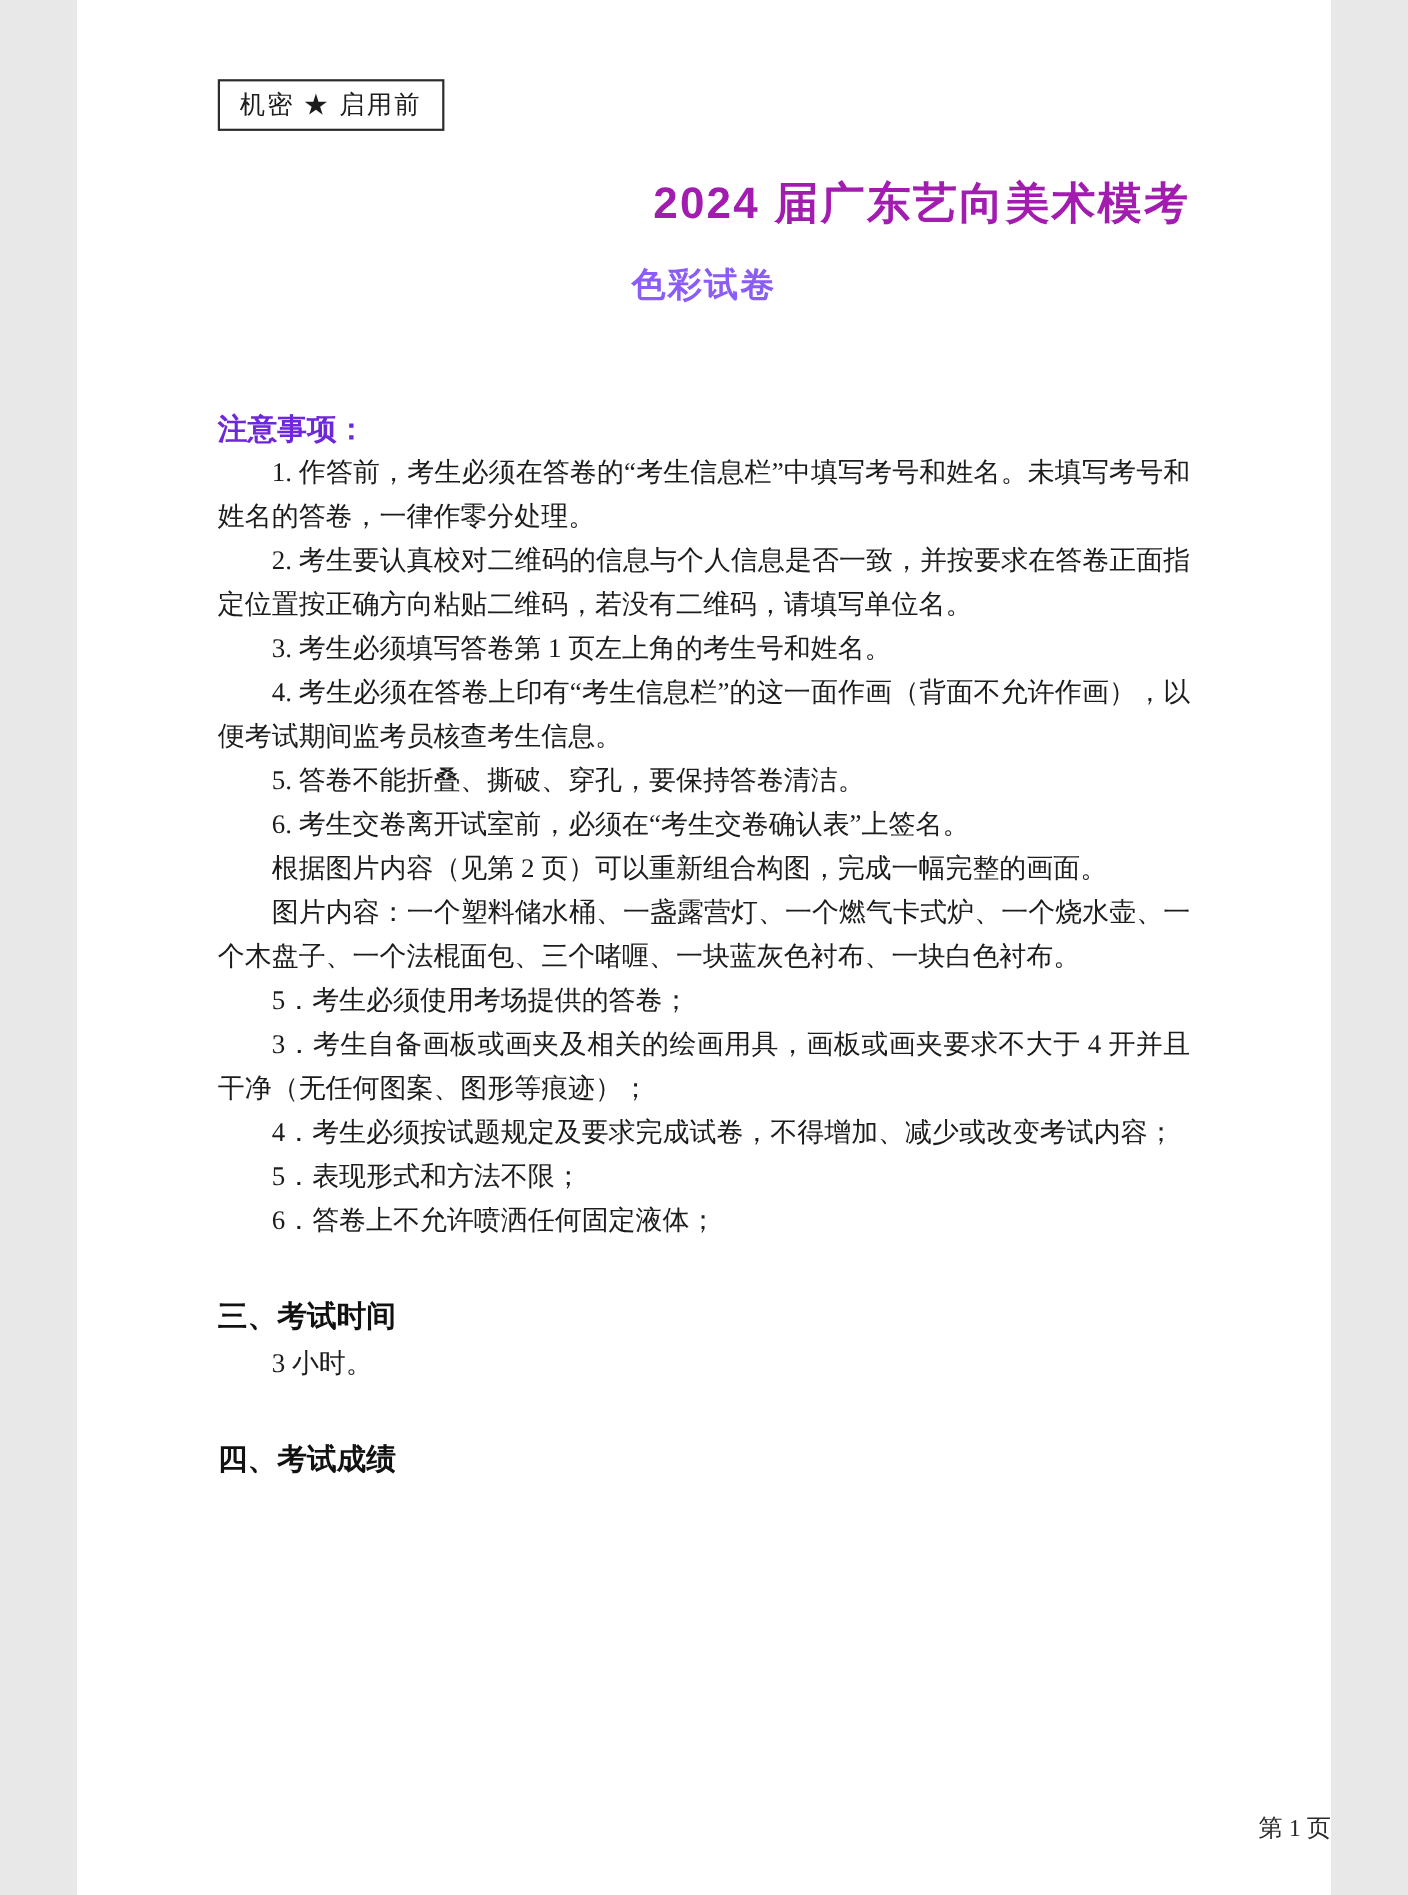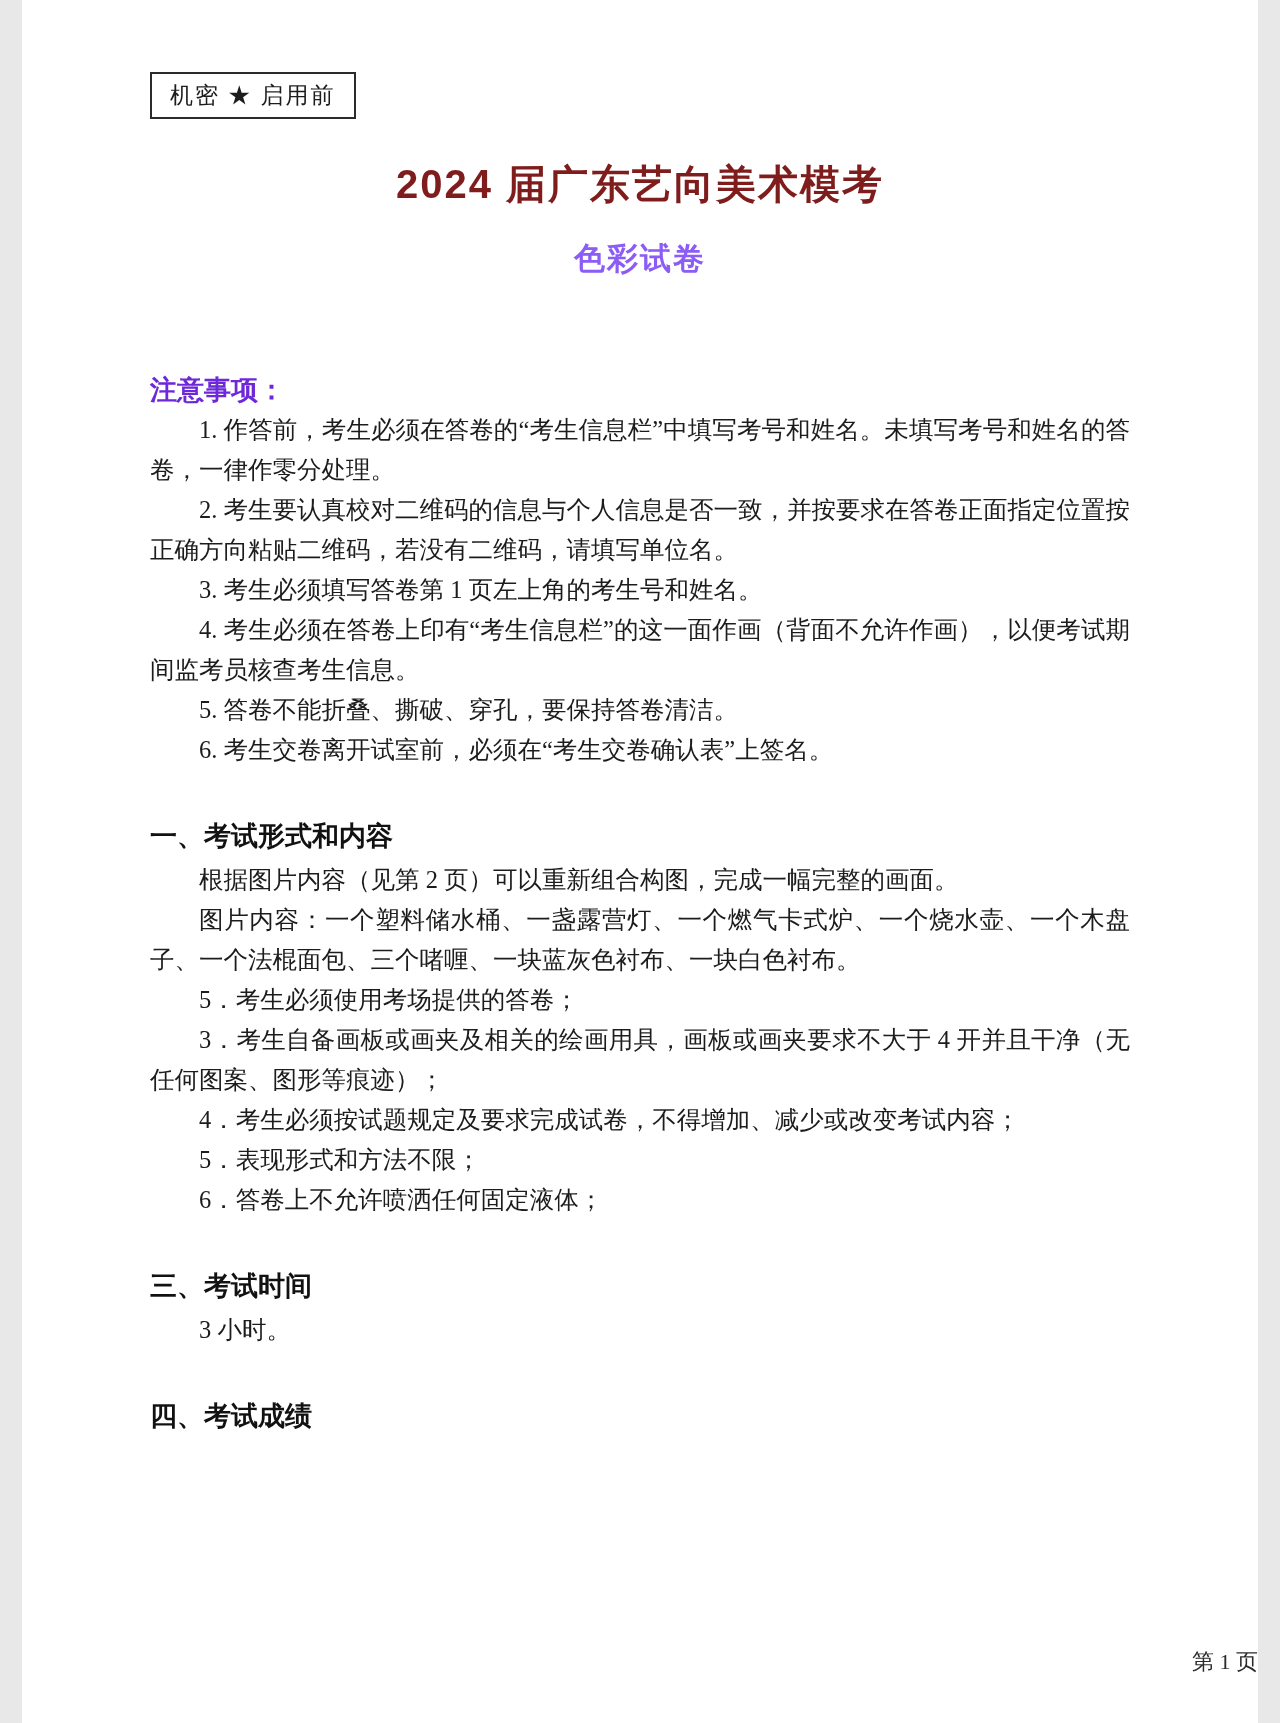--- a/index.html
+++ b/index.html
@@ -2,46 +2,46 @@
 <html lang="zh"><head>
 <meta charset="utf-8">
 <style>
   html, body {
     margin: 0;
     padding: 0;
     background: #e8e8e8;
   }
   .page {
     position: relative;
-    width: 1236px;
+    width: 1140px;
     height: 1723px;
     margin: 0 auto;
     background: #ffffff;
     color: #1c1c1c;
     font-family: "Liberation Serif", "DejaVu Serif", serif;
     overflow: hidden;
   }
   .content {
     padding: 72px 128px 0 128px;
   }
   .badge {
     display: inline-block;
     border: 2px solid #2b2b2b;
     padding: 6px 18px;
     font-size: 23px;
     letter-spacing: 2px;
   }
   .title {
     margin: 38px 0 0 0;
-    text-align: center;
+    text-align: right;
     font-family: "Liberation Sans", "DejaVu Sans", sans-serif;
     font-weight: 700;
     font-size: 40px;
     letter-spacing: 2px;
-    color: #7f1d1d;
+    color: #a21caf;
   }
   .subtitle {
     margin: 26px 0 0 0;
     text-align: center;
     font-family: "Liberation Sans", "DejaVu Sans", sans-serif;
     font-weight: 700;
     font-size: 31px;
     letter-spacing: 2px;
     color: #8b5cf6;
   }
@@ -91,21 +91,20 @@
     <h2 class="subtitle">色彩试卷</h2>
 
     <h3 class="notice-heading">注意事项：</h3>
     <p class="body-text">1. 作答前，考生必须在答卷的“考生信息栏”中填写考号和姓名。未填写考号和姓名的答卷，一律作零分处理。</p>
     <p class="body-text">2. 考生要认真校对二维码的信息与个人信息是否一致，并按要求在答卷正面指定位置按正确方向粘贴二维码，若没有二维码，请填写单位名。</p>
     <p class="body-text">3. 考生必须填写答卷第 1 页左上角的考生号和姓名。</p>
     <p class="body-text">4. 考生必须在答卷上印有“考生信息栏”的这一面作画（背面不允许作画），以便考试期间监考员核查考生信息。</p>
     <p class="body-text">5. 答卷不能折叠、撕破、穿孔，要保持答卷清洁。</p>
     <p class="body-text">6. 考生交卷离开试室前，必须在“考生交卷确认表”上签名。</p>
 
-    <h3 class="section-heading">一、考试形式和内容</h3>
     <p class="body-text">根据图片内容（见第 2 页）可以重新组合构图，完成一幅完整的画面。</p>
     <p class="body-text">图片内容：一个塑料储水桶、一盏露营灯、一个燃气卡式炉、一个烧水壶、一个木盘子、一个法棍面包、三个啫喱、一块蓝灰色衬布、一块白色衬布。</p>
 
     <p class="body-text">5．考生必须使用考场提供的答卷；</p>
     <p class="body-text">3．考生自备画板或画夹及相关的绘画用具，画板或画夹要求不大于 4 开并且干净（无任何图案、图形等痕迹）；</p>
     <p class="body-text">4．考生必须按试题规定及要求完成试卷，不得增加、减少或改变考试内容；</p>
     <p class="body-text">5．表现形式和方法不限；</p>
     <p class="body-text">6．答卷上不允许喷洒任何固定液体；</p>
 
     <h3 class="section-heading">三、考试时间</h3>

